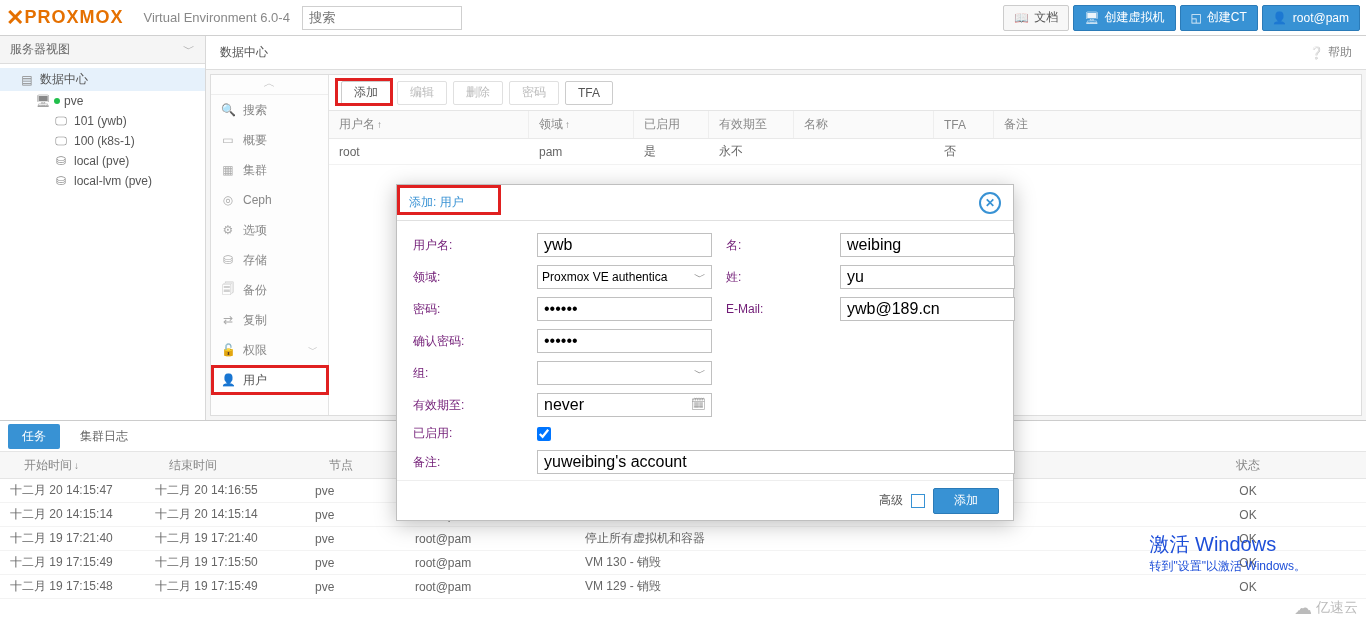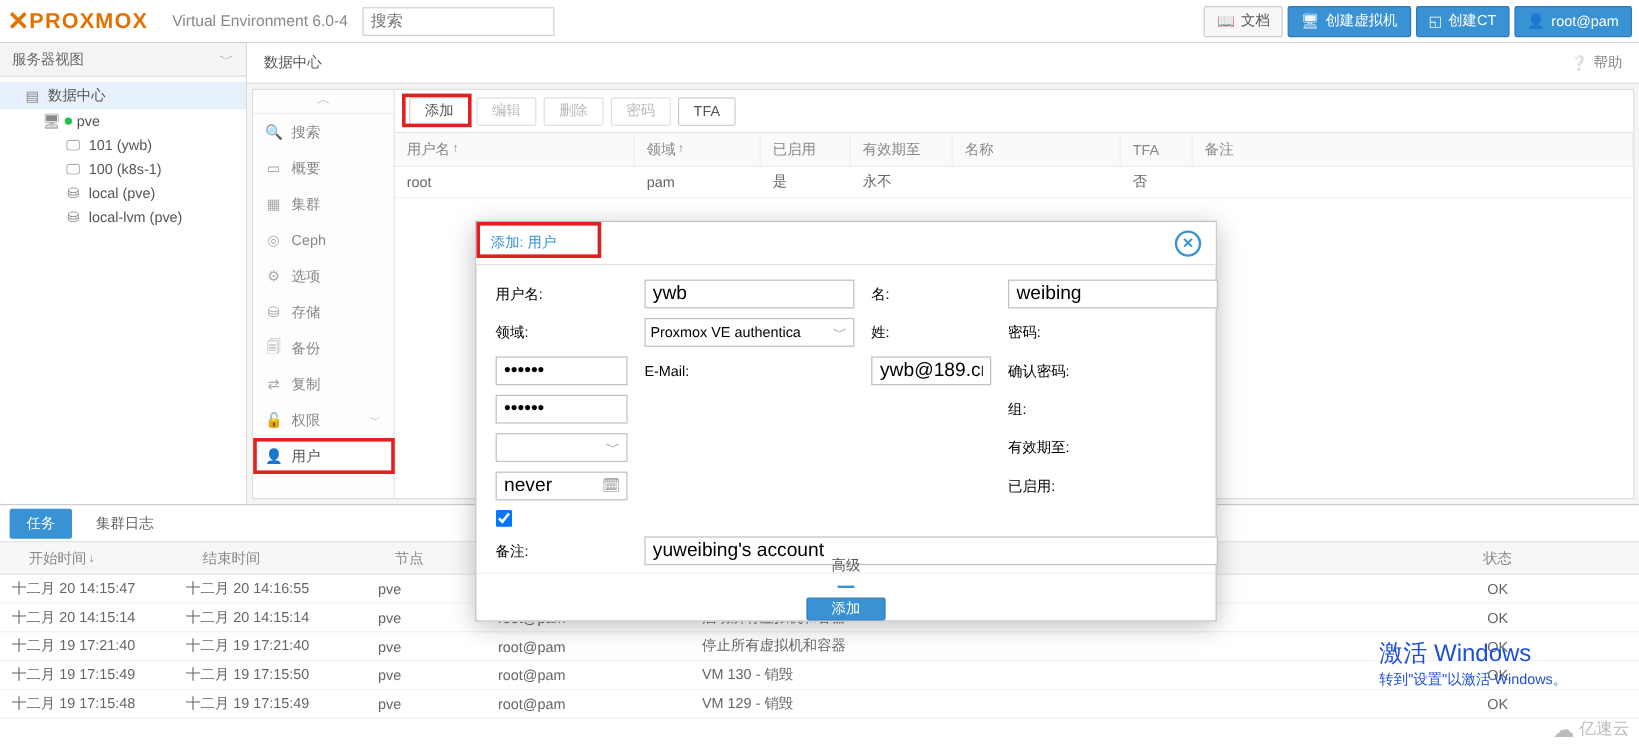--- a/index.html
+++ b/index.html
@@ -64,28 +64,28 @@
 .tc { padding:0 10px; display:flex; align-items:center; color:#666;}
 .tcol-s{width:145px;} .tcol-e{width:160px;} .tcol-n{width:100px;} .tcol-u{width:170px;} .tcol-d{width:555px;} .tcol-st{flex:1; justify-content:center;}
 
 
 .modal { position:absolute; left:396px; top:184px; width:618px; background:#fff; border:1px solid #bfbfbf; box-shadow:0 4px 20px rgba(0,0,0,.25); z-index:50;}
 .modal-head { height:36px; background:#fff; border-bottom:1px solid #e0e0e0; display:flex; align-items:center; padding:0 12px; justify-content:space-between;}
 .modal-title { color:#3892d4; font-size:12px; }
 .modal-close { width:22px; height:22px; border:2px solid #3892d4; border-radius:50%; color:#3892d4; display:flex; align-items:center; justify-content:center; cursor:pointer; font-weight:bold;}
 .modal-body { padding:12px 16px 6px;}
 .form-grid { display:grid; grid-template-columns: 110px 175px 100px 175px; row-gap:8px; column-gap:14px; align-items:center;}
-.form-grid label { color:#000000; }
+.form-grid label { color:#701a75; }
 .finput { height:24px; border:1px solid #c0c0c0; padding:0 6px; width:100%; font-size:16px;}
 .fselect { height:24px; border:1px solid #c0c0c0; padding:0 4px; width:100%; font-size:12px; background:#fff;}
 .date-wrap { position:relative; }
 .date-wrap .cal { position:absolute; right:6px; top:4px; color:#888; pointer-events:none;}
 .full-row { grid-column: 1 / span 4; display:grid; grid-template-columns:110px 1fr; column-gap:14px; align-items:center;}
 .chk { width:14px; height:14px;}
-.modal-foot { height:40px; border-top:1px solid #eee; display:flex; align-items:center; justify-content:flex-end; padding:0 14px; gap:8px;flex-direction:column;}
+.modal-foot { height:40px; border-top:1px solid #eee; display:flex; align-items:center; justify-content:flex-end; padding:0 14px; gap:8px;}
 .adv-chk { width:14px; height:14px; border:1px solid #3892d4;}
 .btn-primary { background:#3892d4; color:#fff; border:1px solid #2b7bb8; height:26px; padding:0 20px; border-radius:2px; cursor:pointer; font-size:12px;}
 
 
 .wm { position:absolute; right:60px; bottom:50px; color:#1d4ed8; pointer-events:none; text-align:left;}
 .wm .big { font-size:20px; }
 .wm .small { font-size:12px; }
 .wm2 { position:absolute; right:8px; bottom:6px; color:#bbb; font-size:14px; display:flex; align-items:center; gap:4px;}
 .wm2 .cloud { font-size:18px;}
 
@@ -320,20 +320,21 @@
   <div class="modal-body">
     <div class="form-grid">
       <label>用户名:</label>
       <input class="finput" value="ywb" style="">
       <label>名:</label>
       <input class="finput" value="weibing" style="">
 
       <label>领域:</label>
       <div style="position:relative;"><input class="fselect" value="Proxmox VE authentica" style=""><span style="position:absolute;right:6px;top:4px;color:#888;">﹀</span></div>
       <label>姓:</label>
+      <input class="finput" value="yu" style="">
 
       <label>密码:</label>
       <input class="finput" type="password" value="••••••" style="">
       <label>E-Mail:</label>
       <input class="finput" value="ywb@189.cn" style="">
 
       <label>确认密码:</label>
       <input class="finput" type="password" value="••••••" style="">
       <span></span>
         <span></span>

